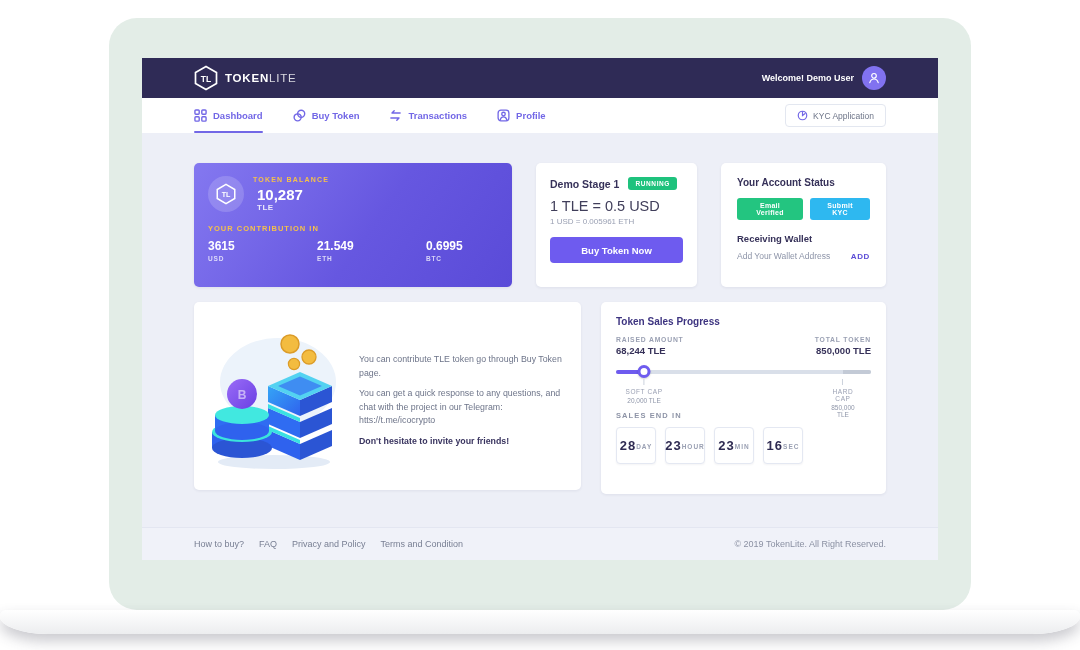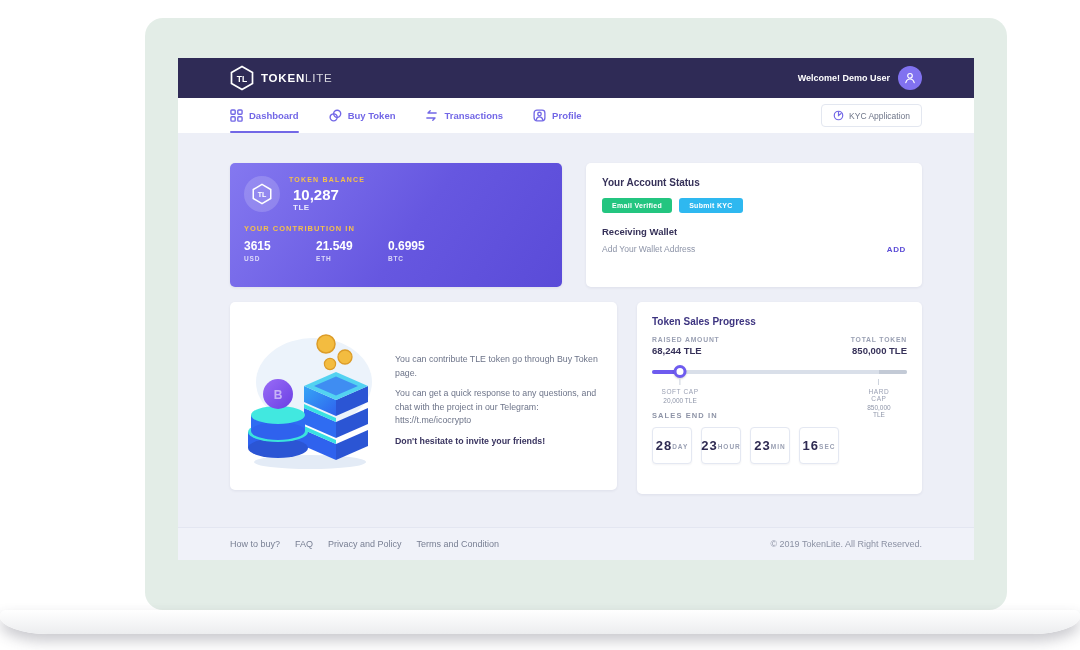--- a/index.html
+++ b/index.html
@@ -1,19 +1,19 @@
 <!DOCTYPE html>
 <html><head>
 <meta charset="utf-8">
 <style>
   * { margin:0; padding:0; box-sizing:border-box; }
   html,body { width:1080px; height:650px; background:#ffffff; font-family:"Liberation Sans",sans-serif; overflow:hidden; position:relative; }
 
   
-  .laptop-body { position:absolute; left:109px; top:18px; width:862px; height:592px; background:#e3ede7; border-radius:18px;margin-left:36px; }
+  .laptop-body { position:absolute; left:109px; top:18px; width:862px; height:592px; background:#e3ede7; border-radius:28px; }
   .laptop-base { position:absolute; left:0; top:610px; width:1080px; height:24px;
     background:linear-gradient(#ffffff,#ecedef); border-radius:8px 8px 60px 60px / 8px 8px 22px 22px;
     box-shadow:0 7px 14px rgba(60,60,80,.28); }
 
   
   .screen { position:absolute; left:33px; top:40px; width:796px; height:502px; background:#edeff7; display:flex; flex-direction:column; overflow:hidden; }
 
   
   .topbar { flex:none; height:40px; background:#2f2b56; display:flex; align-items:center; justify-content:space-between; padding:0 52px; }
   .logo { display:flex; align-items:center; gap:7px; }
@@ -37,21 +37,21 @@
 
   
   .balance-card { background:linear-gradient(125deg,#8478f0 0%,#6657e0 55%,#5a4bd8 100%); color:#ffffff; padding:13px 14px; }
   .bc-top { display:flex; align-items:center; gap:9px; }
   .coin-circle { width:36px; height:36px; border-radius:50%; background:rgba(255,255,255,.17); display:flex; align-items:center; justify-content:center; flex:none; }
   .bc-label { font-size:7px; font-weight:bold; color:#f5c04a; letter-spacing:1.2px; }
   .bc-amount-line { margin-top:3px; display:flex; align-items:baseline;flex-direction:column; }
   .bc-amount { font-size:15px; font-weight:bold; }
   .bc-unit { font-size:8px; font-weight:bold; color:rgba(255,255,255,.85); margin-left:4px; letter-spacing:.5px; }
   .bc-contrib-label { margin-top:12px; font-size:7.5px; font-weight:bold; color:#f5c04a; letter-spacing:1px; }
-  .bc-vals { display:flex; margin-top:6px; }
+  .bc-vals { display:flex; margin-top:6px;gap:37px; }
   .bc-col { width:72px; }
   .bc-col:last-child { flex:1; }
   .bc-val { font-size:12px; font-weight:bold; }
   .bc-cur { font-size:6.5px; font-weight:bold; color:rgba(255,255,255,.75); letter-spacing:.8px; margin-top:2px; }
 
   
   .stage-card { padding:14px 14px; }
   .sc-head { display:flex; align-items:center; gap:9px; }
   .sc-title { font-size:10.5px; font-weight:bold; color:#363159; }
   .badge-running { background:#1ec27d; color:#fff; font-size:6.5px; font-weight:bold; padding:3px 7px; border-radius:3px; letter-spacing:.6px; }
@@ -208,20 +208,29 @@
               <div class="bc-val">21.549</div>
               <div class="bc-cur">ETH</div>
             </div>
             <div class="bc-col">
               <div class="bc-val">0.6995</div>
               <div class="bc-cur">BTC</div>
             </div>
           </div>
         </div>
 
+        <div class="card stage-card">
+          <div class="sc-head">
+            <span class="sc-title">Demo Stage 1</span>
+            <span class="badge-running">RUNNING</span>
+          </div>
+          <div class="sc-rate">1 TLE = 0.5 USD</div>
+          <div class="sc-subrate">1 USD = 0.005961 ETH</div>
+          <button class="buy-btn">Buy Token Now</button>
+        </div>
 
         <div class="card account-card">
           <div class="ac-title">Your Account Status</div>
           <div class="ac-badges">
             <button class="badge-pill badge-email">Email Verified</button>
             <button class="badge-pill badge-kyc">Submit KYC</button>
           </div>
           <div class="ac-wallet-title">Receiving Wallet</div>
           <div class="ac-row">
             <span class="ac-hint">Add Your Wallet Address</span>

